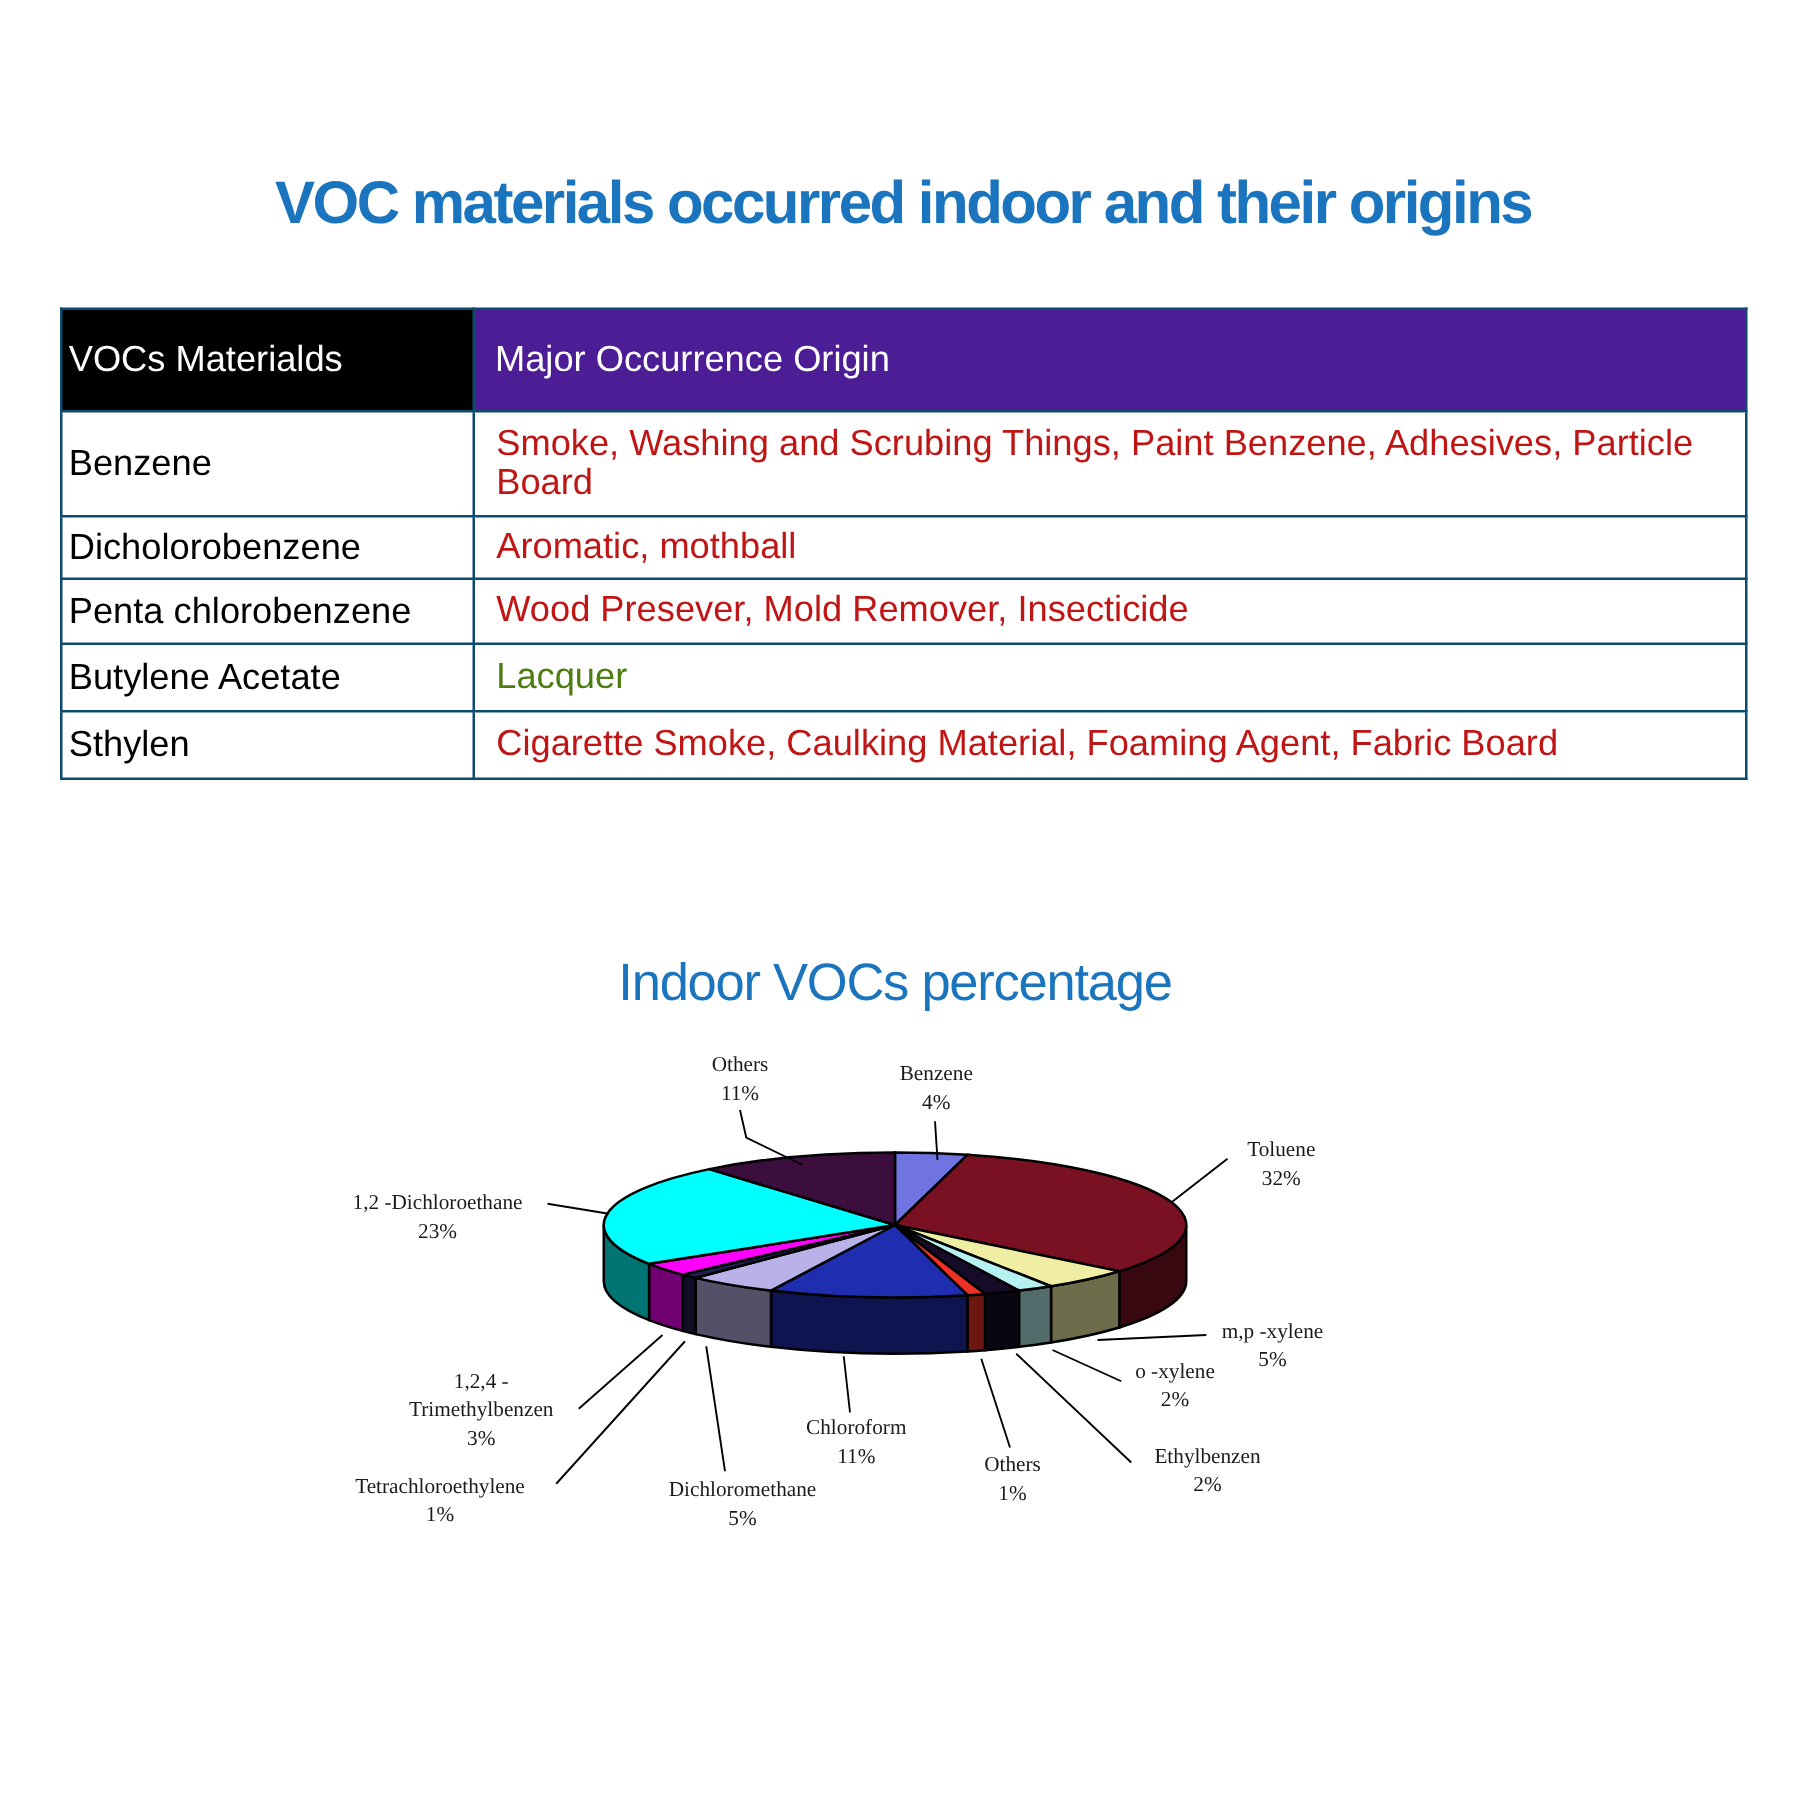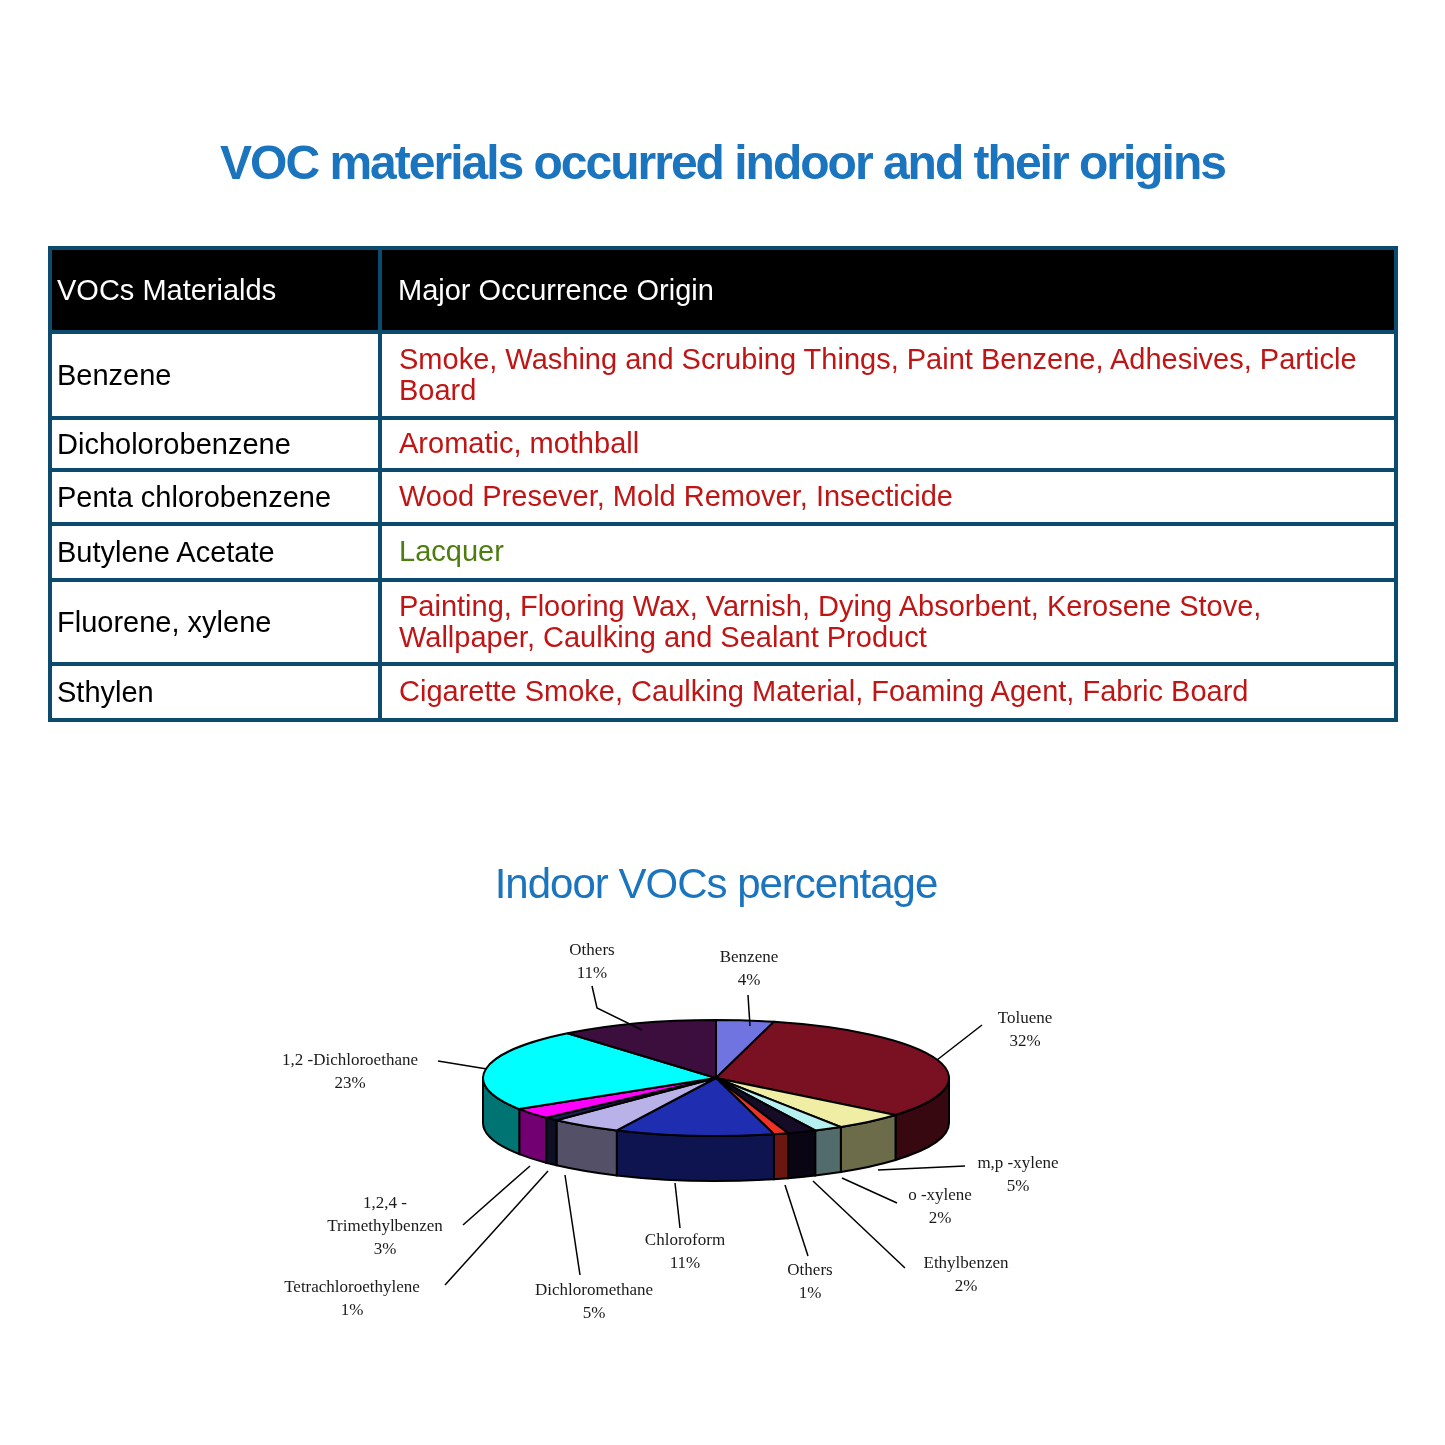--- a/index.html
+++ b/index.html
@@ -16,21 +16,21 @@
   }
   table.voc-table {
     border-collapse: collapse;
     margin: 46px 0 0 48px;
     width: 1350px;
     table-layout: fixed;
     font-size: 29px;
   }
   table.voc-table col.c1 { width: 330px; }
   table.voc-table th, table.voc-table td {
-    border: 4px solid #0c4a6e;
+    border: 2px solid #0c4a6e;
     vertical-align: middle;
     text-align: left;
   }
   table.voc-table th {
     color: #fff; font-weight: normal;
     height: 76px; padding: 2px 6px 2px 5px;
   }
   table.voc-table th.org-h { padding-left: 16px; }
   td.mat { padding: 2px 4px 2px 5px; color: #000; }
   td.org { padding: 2px 10px 2px 17px; line-height: 1.08; }
@@ -70,43 +70,39 @@
   <h1 class="main-title" style="color: rgb(27, 116, 190);">VOC materials occurred indoor and their origins</h1>
 
   <table class="voc-table">
     <colgroup>
         <col class="c1">
         <col class="c2">
       </colgroup>
     <thead>
       <tr>
         <th style="background: rgb(0, 0, 0); color: rgb(255, 255, 255);">VOCs Materialds</th>
-        <th class="org-h" style="background: #000000; color: rgb(255, 255, 255);">Major Occurrence Origin</th>
+        <th class="org-h" style="background: #4c1d95; color: rgb(255, 255, 255);">Major Occurrence Origin</th>
       </tr>
     </thead>
     <tbody id="voc-tbody">
         <tr class="r0">
           <td class="mat" style="color: rgb(0, 0, 0);">Benzene</td>
           <td class="org" style="color: rgb(192, 21, 21);">Smoke, Washing and Scrubing Things, Paint Benzene, Adhesives, Particle Board</td>
         </tr>
         <tr class="r1">
           <td class="mat" style="color: rgb(0, 0, 0);">Dicholorobenzene</td>
           <td class="org" style="color: rgb(192, 21, 21);">Aromatic, mothball</td>
         </tr>
         <tr class="r2">
           <td class="mat" style="color: rgb(0, 0, 0);">Penta chlorobenzene</td>
           <td class="org" style="color: rgb(192, 21, 21);">Wood Presever, Mold Remover, Insecticide</td>
         </tr>
         <tr class="r3">
           <td class="mat" style="color: rgb(0, 0, 0);">Butylene Acetate</td>
           <td class="org" style="color: #4d7c0f;">Lacquer</td>
-        </tr>
-        <tr class="r4">
-          <td class="mat" style="color: rgb(0, 0, 0);">Fluorene, xylene</td>
-          <td class="org" style="color: rgb(192, 21, 21);">Painting, Flooring Wax, Varnish, Dying Absorbent, Kerosene Stove, Wallpaper, Caulking and Sealant Product</td>
         </tr>
         <tr class="r5">
           <td class="mat" style="color: rgb(0, 0, 0);">Sthylen</td>
           <td class="org" style="color: rgb(192, 21, 21);">Cigarette Smoke, Caulking Material, Foaming Agent, Fabric Board</td>
         </tr>
       </tbody>
   </table>
 
   <h2 class="chart-title" style="color: rgb(27, 116, 190);">Indoor VOCs percentage</h2>
 

